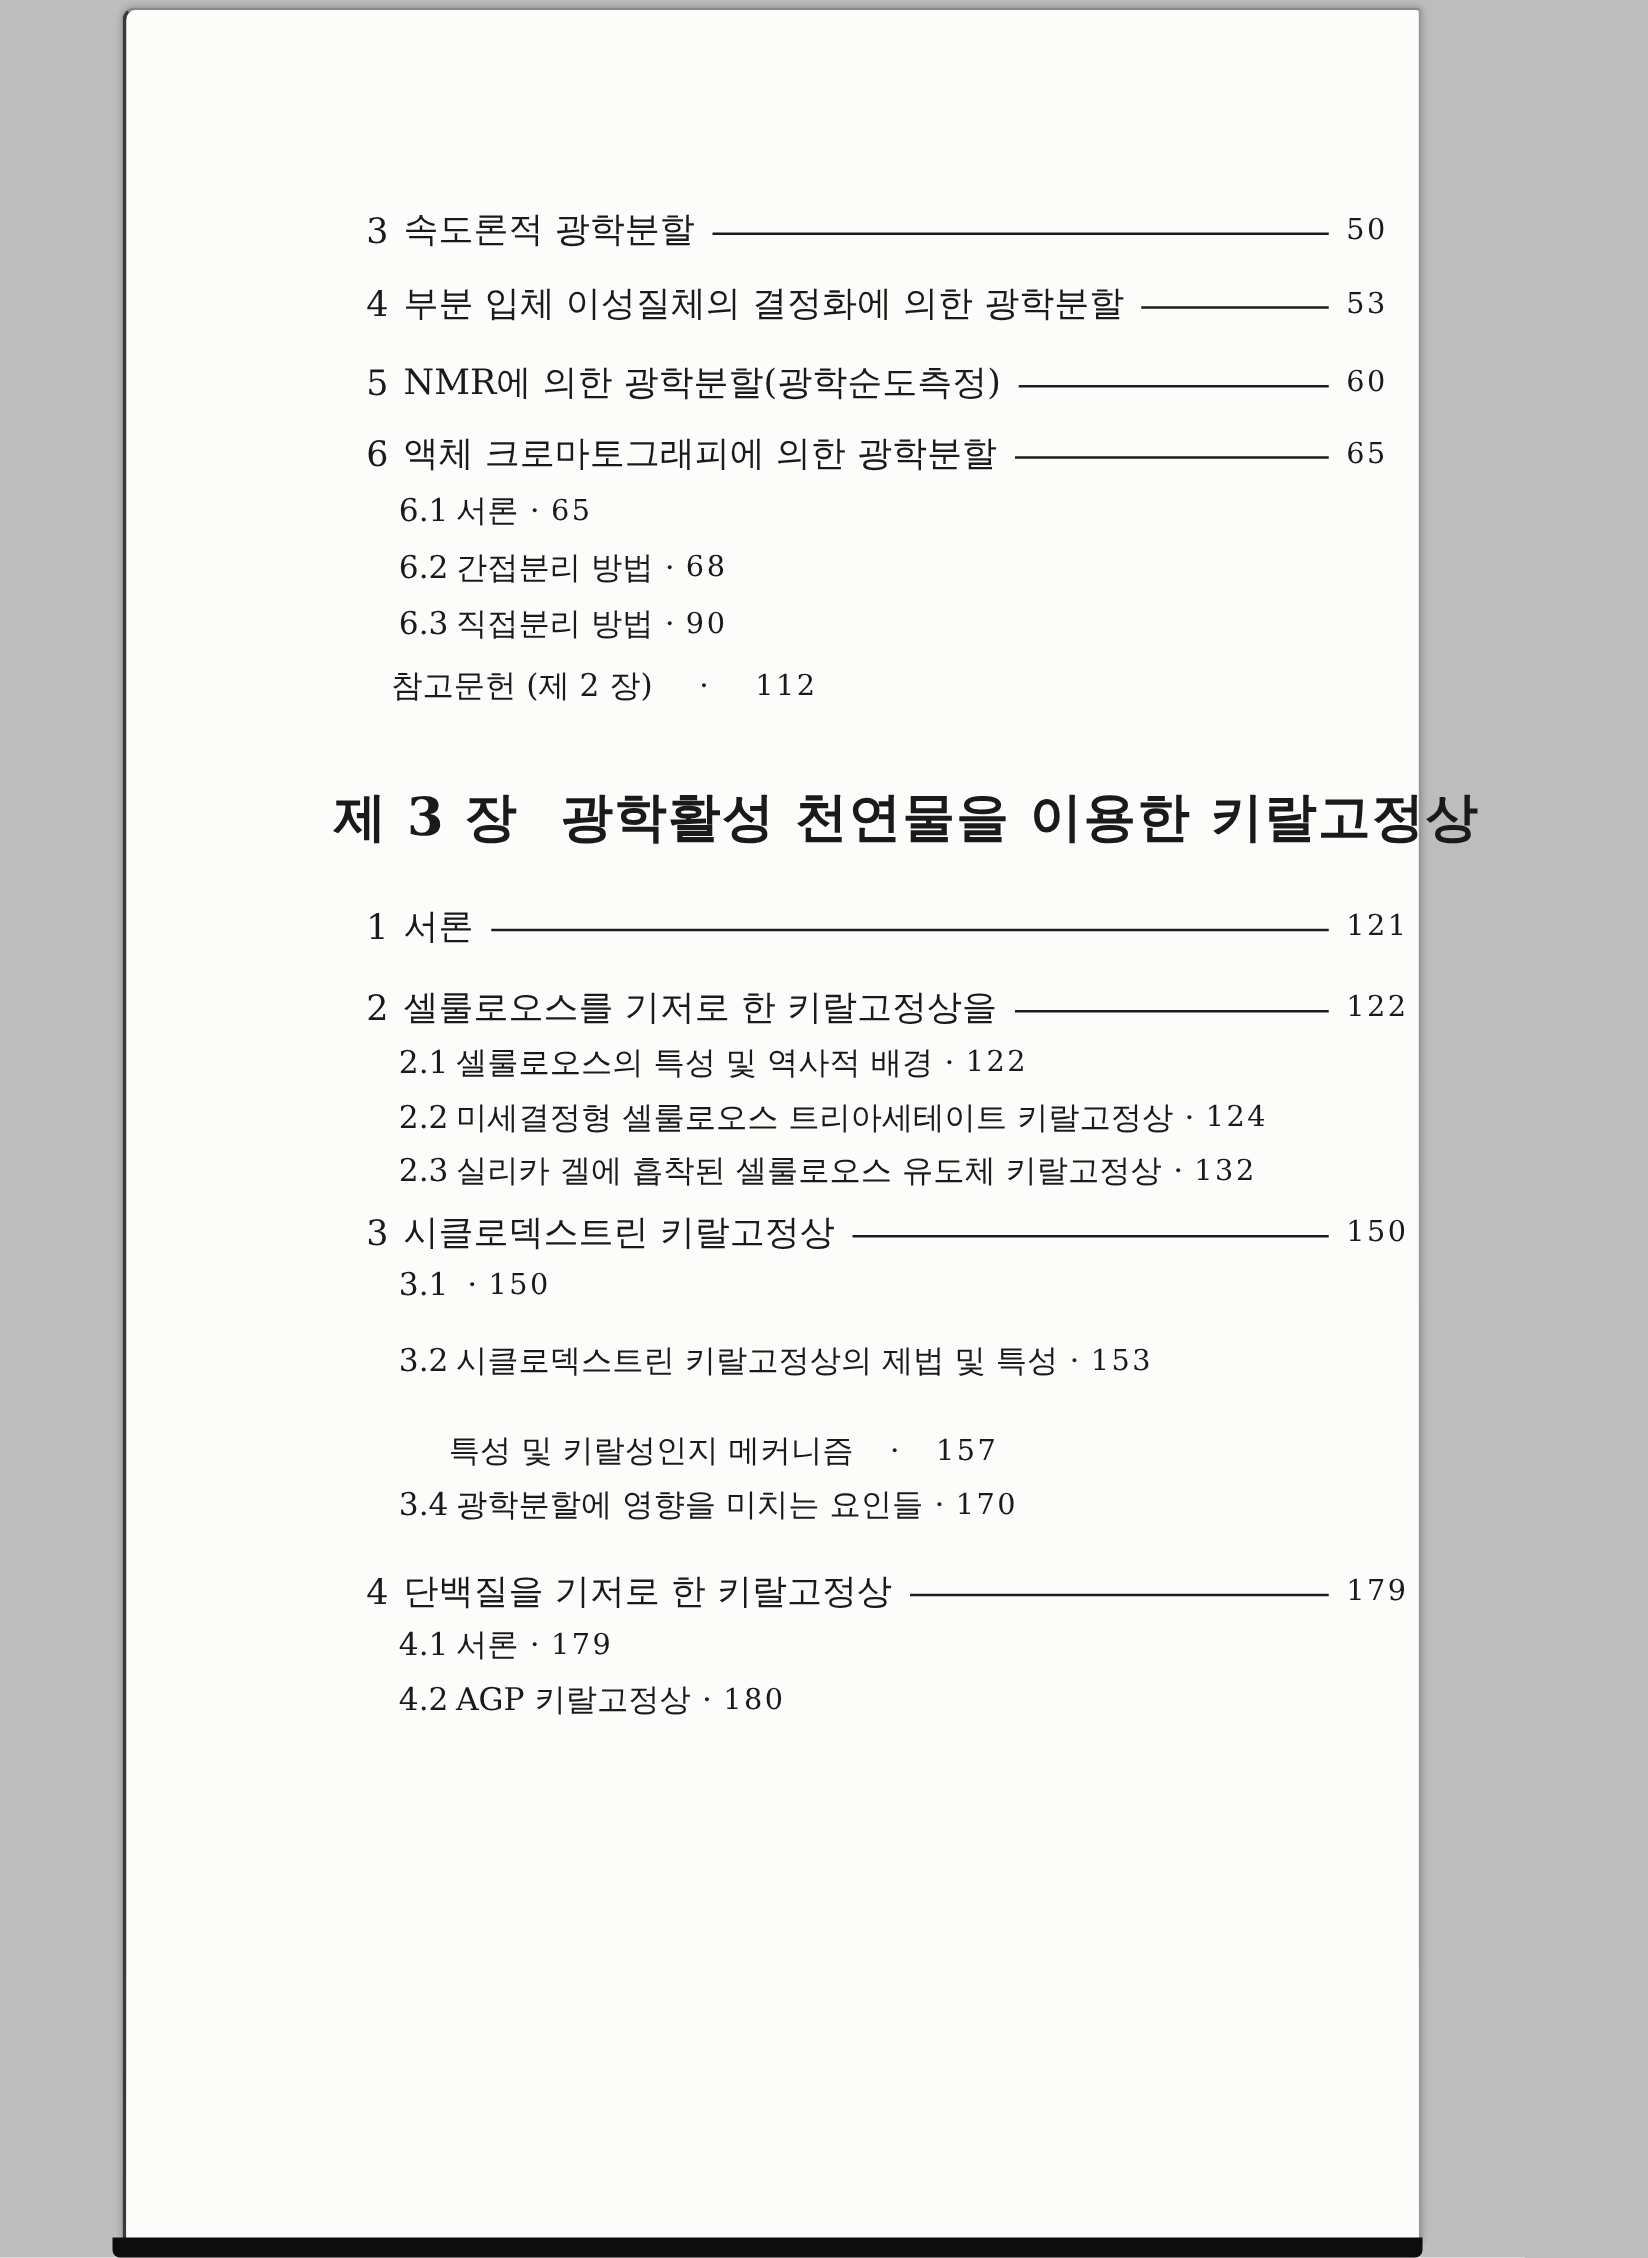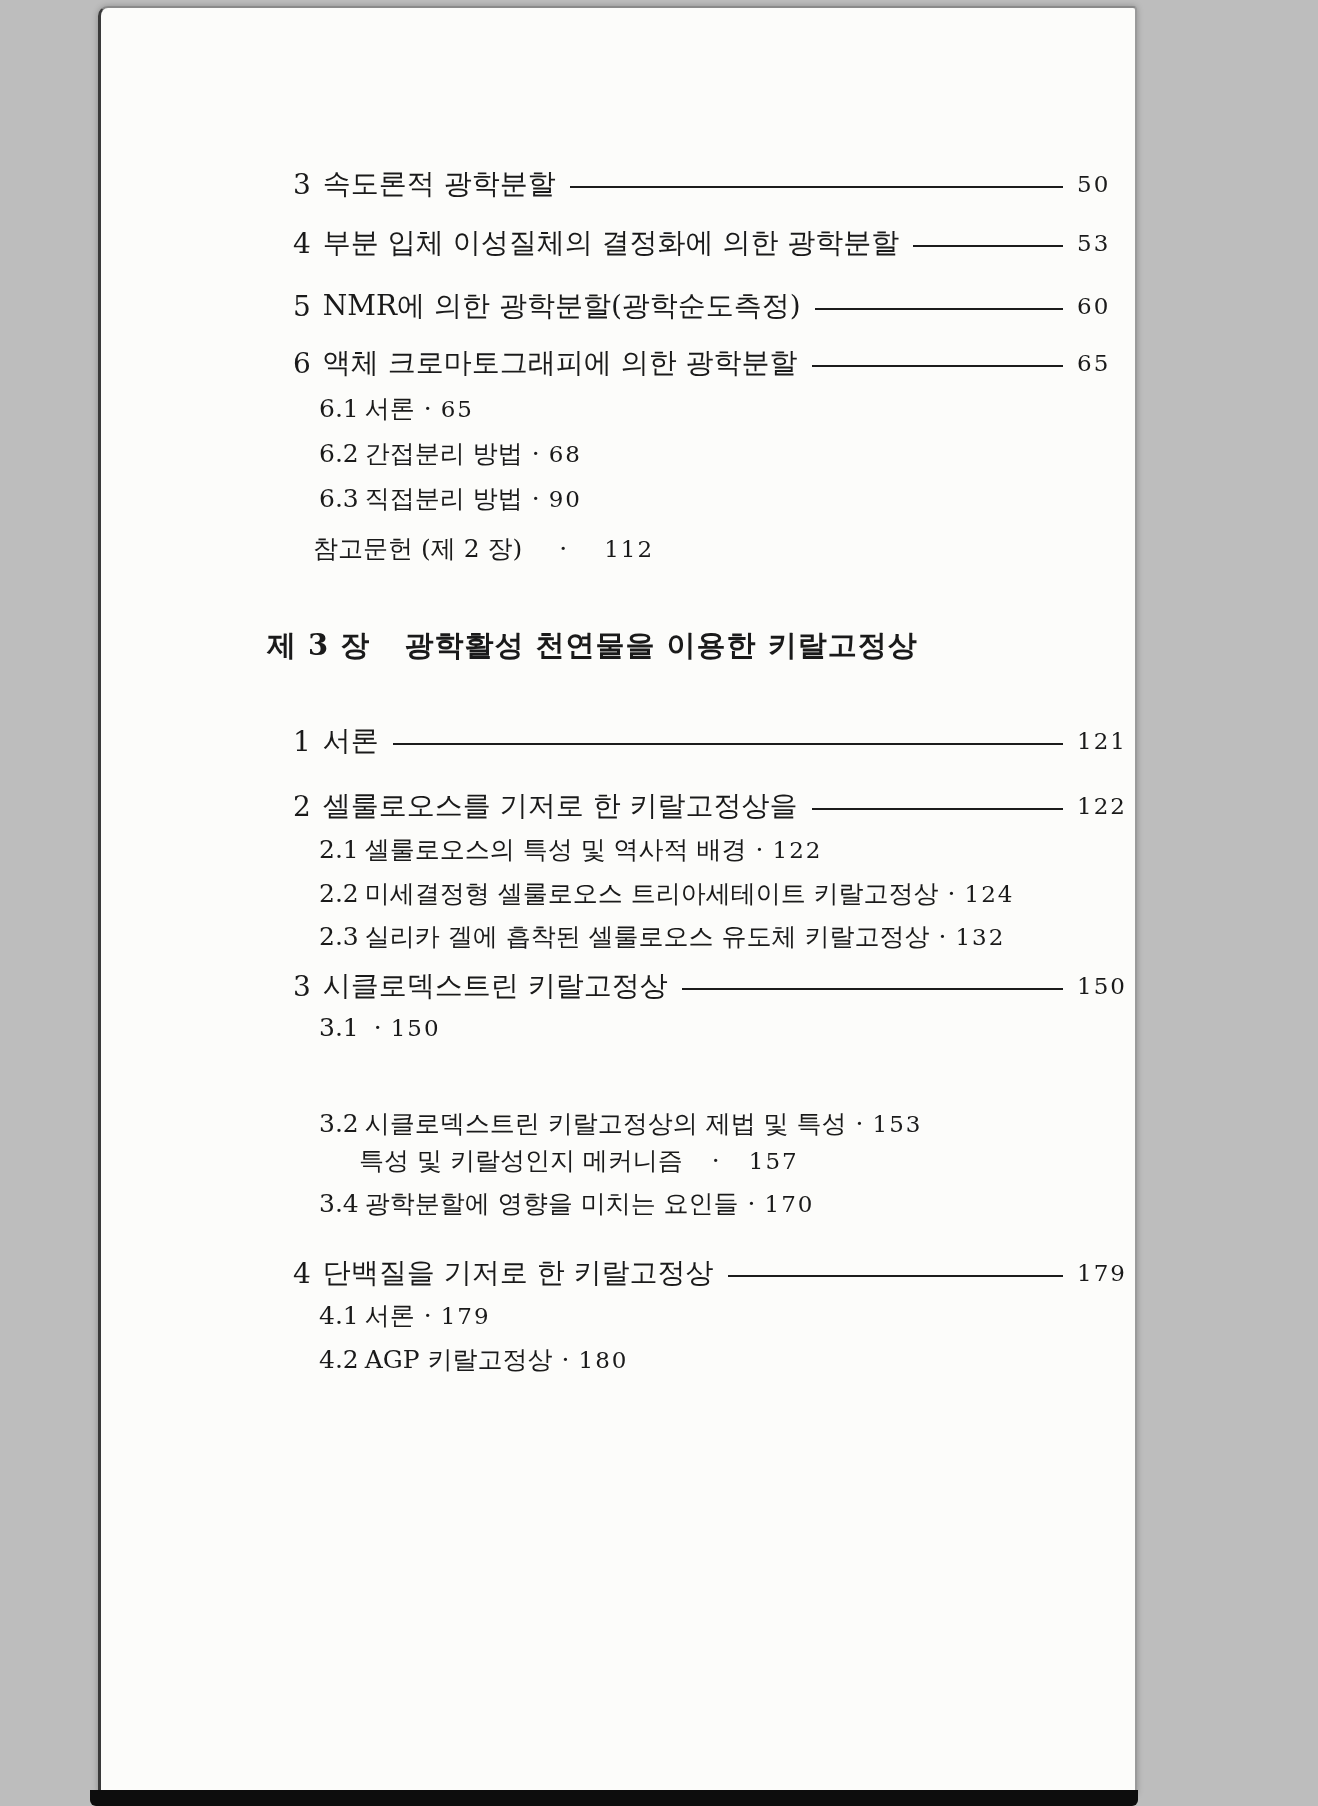--- a/index.html
+++ b/index.html
@@ -34,21 +34,21 @@
     display: flex;
     align-items: center;
     white-space: nowrap;
   }
   .main-entry { left: 192px; width: 836px; font-size: 28px; }
   .sub-entry  { left: 218px; font-size: 25px; }
   .sub-cont   { left: 258px; font-size: 25px; gap: 20px; }
   .refs-entry { left: 212px; font-size: 25px; gap: 28px; }
   .chapter-heading {
     left: 166px;
-    font-size: 29px;
+    font-size: 42px;
     font-weight: 600;
     letter-spacing: 1px;
   }
   .num { margin-right: 12px; }
   .sub-entry .num, .refs-entry .num { margin-right: 6px; }
   .leader {
     flex: 1;
     height: 0;
     border-top: 2px solid #1c1c1c;
     margin: 6px 14px 0 14px;
@@ -162,21 +162,21 @@
     <span class="num">3</span>
     <span class="title">시클로덱스트린 키랄고정상</span>
     <span class="leader"></span>
     <span class="pgnum">150</span>
   </div>
   <div class="row sub-entry" style="top:1005px">
     <span class="num">3.1</span>
     <span class="dot">·</span>
     <span class="pgnum">150</span>
   </div>
-  <div class="row sub-entry" style="top:1099px">
+  <div class="row sub-entry" style="top:1064px">
     <span class="num">3.2</span>
     <span class="title">시클로덱스트린 키랄고정상의 제법 및 특성</span>
     <span class="dot">·</span>
     <span class="pgnum">153</span>
   </div>
   <div class="row sub-cont" style="top:1136px">
     <span class="title">특성 및 키랄성인지 메커니즘</span>
     <span class="dot">·</span>
     <span class="pgnum">157</span>
   </div>

